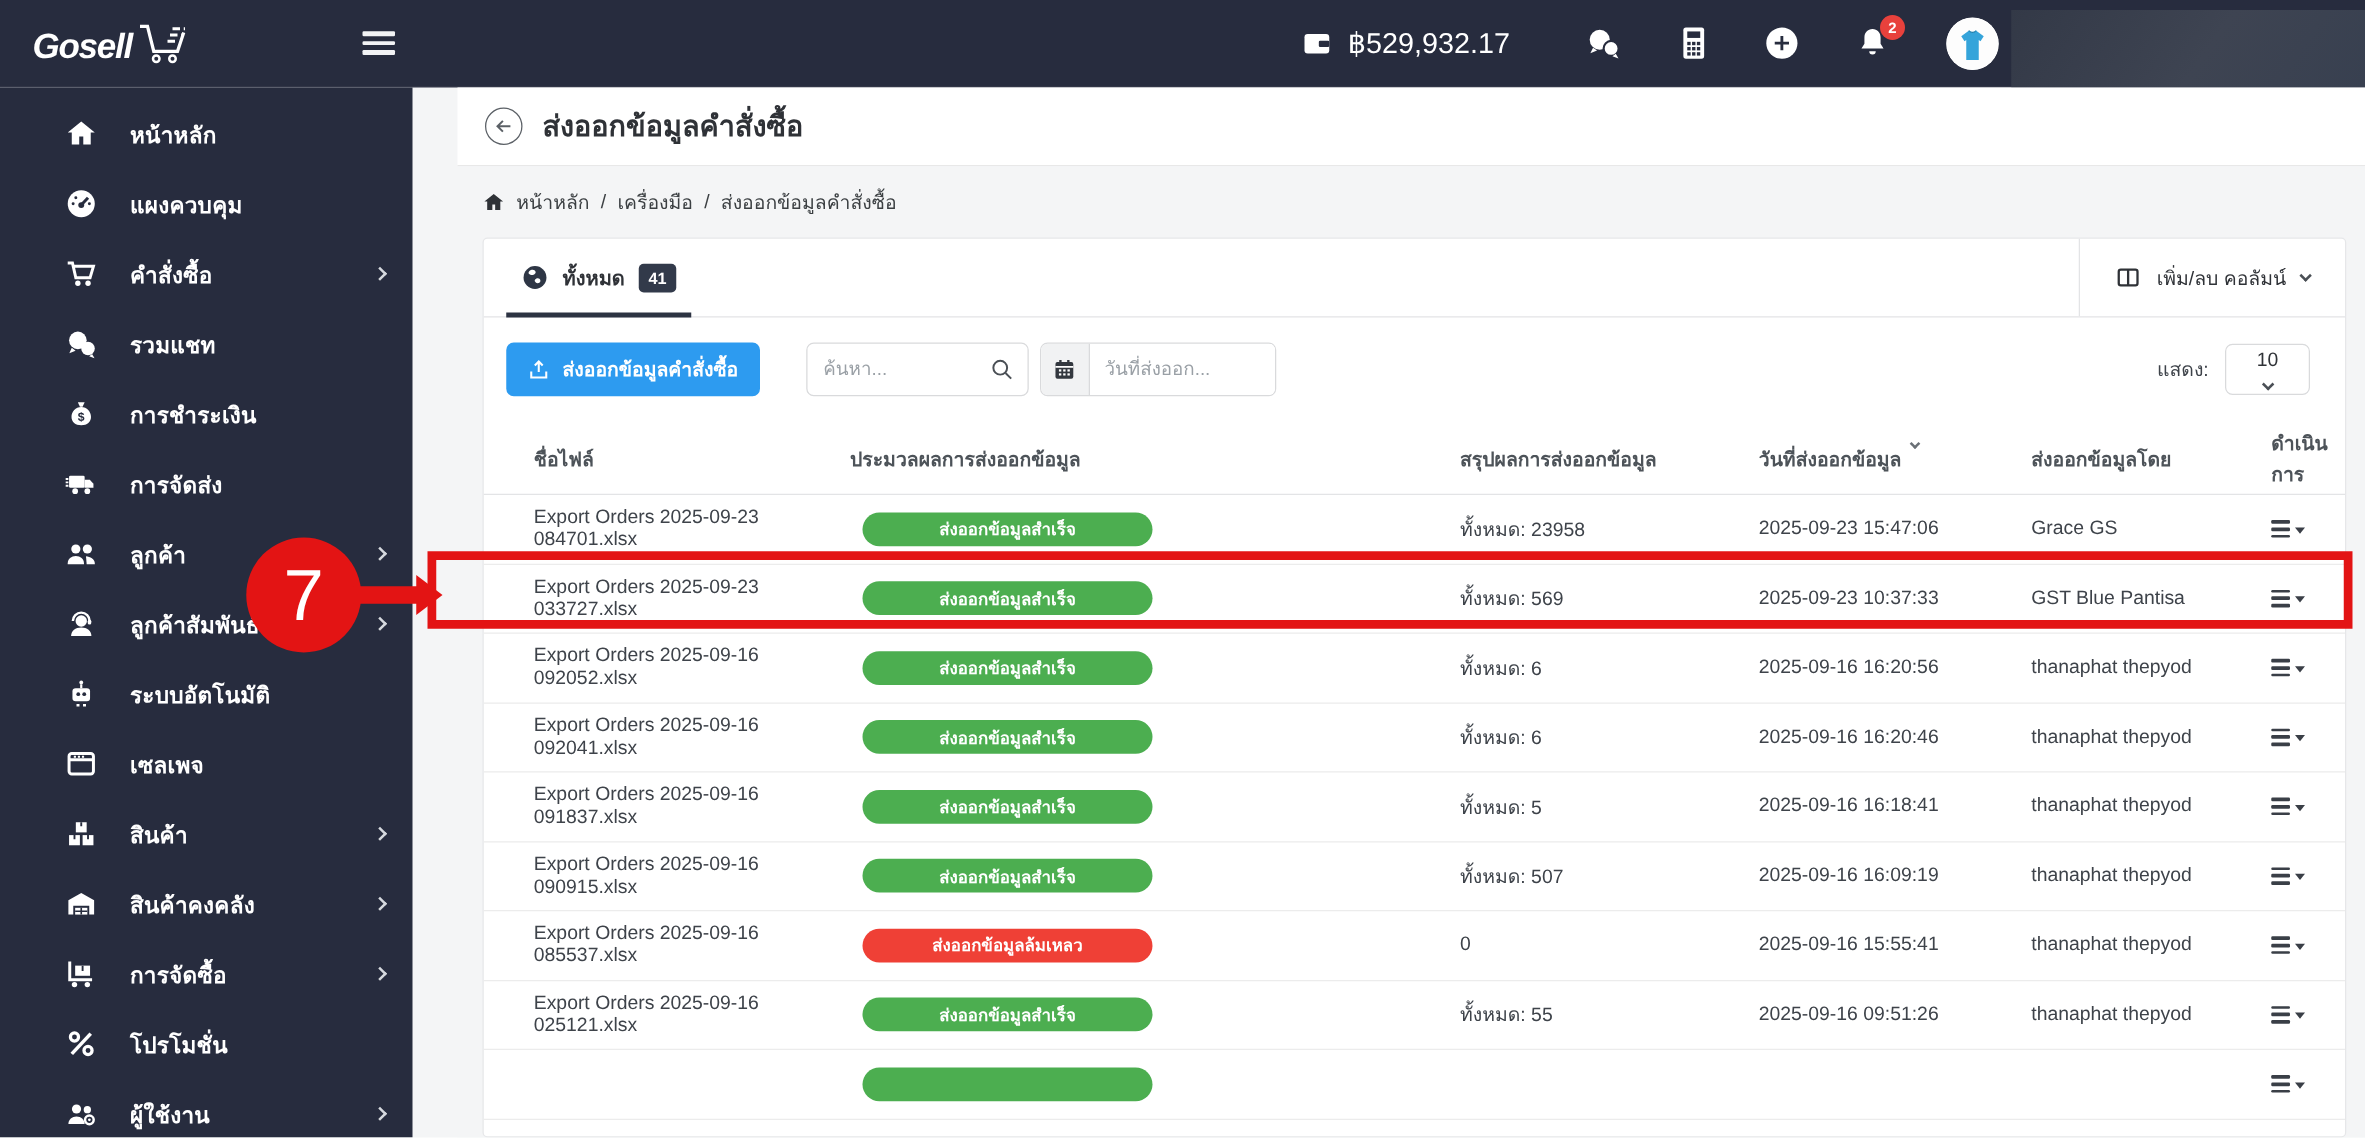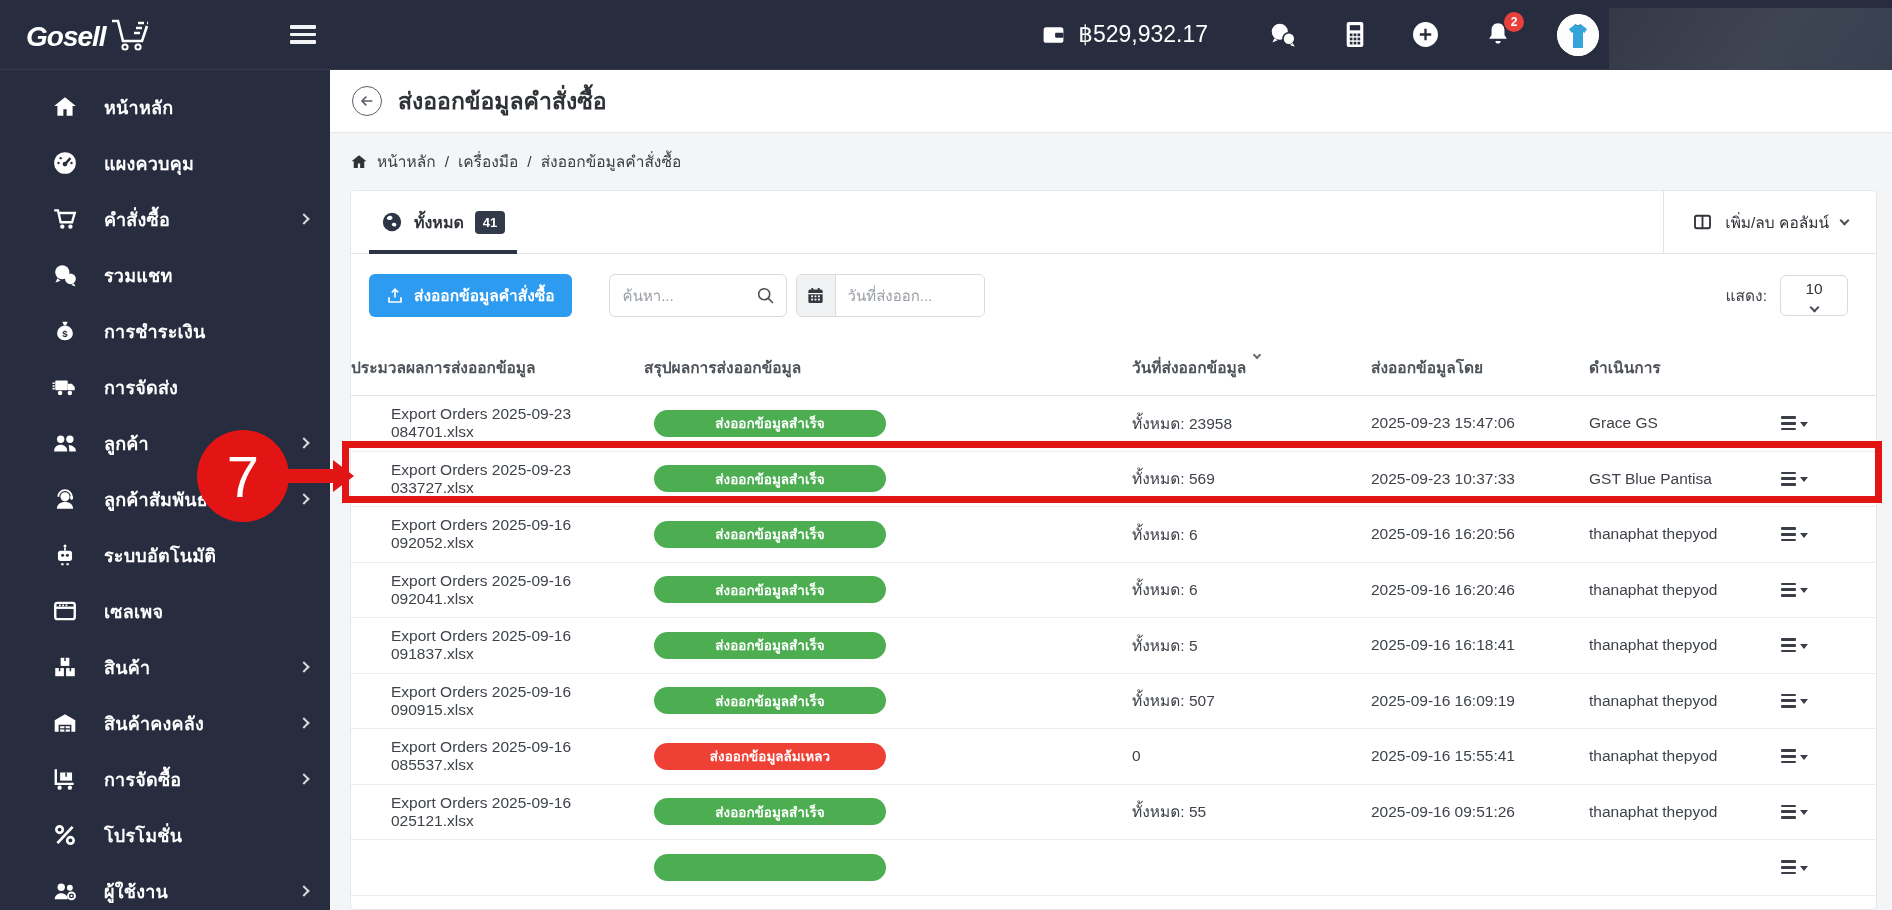--- a/index.html
+++ b/index.html
@@ -22,21 +22,21 @@
   .nav-graybox { width:283px; height:62px; margin-top:8px; align-self:flex-start; background:linear-gradient(125deg,#333947 0%,#3e4452 55%,#384050 100%); }
 
   
   .body-row { display:flex; height:840px; }
   .sidebar { flex:0 0 330px; background:#272c3e; padding-top:9px; }
   .side-item { height:56px; display:flex; align-items:center; padding-left:52px; position:relative; color:#fff; cursor:pointer; }
   .side-item .si { width:26px; flex:0 0 26px; margin-right:26px; }
   .side-label { font-size:18px; font-weight:600; letter-spacing:.2px; }
   .chev { width:8px; height:8px; border-right:2.4px solid #d6d9de; border-bottom:2.4px solid #d6d9de; transform:rotate(-45deg); }
   .side-chev { position:absolute; right:22px; top:24px; }
-  main { flex:1; display:flex; flex-direction:column; min-width:0; }
+  main { flex:1; display:flex; flex-direction:column; min-width:0;margin-left:36px; }
 
   
   .page-head { background:#fff; height:88px; display:flex; align-items:center; gap:16px; padding-left:22px; border-bottom:1px solid #e8e8e8; }
   .back-circle { width:30px; height:30px; border:1.6px solid #5b6066; border-radius:50%; display:flex; align-items:center; justify-content:center; cursor:pointer; flex:0 0 30px; }
   .page-title { font-size:23px; font-weight:600; color:#2f3237; }
   .page-gray { flex:1; background:#f4f5f6; padding:0 15px 0 20px; }
   .breadcrumb { display:flex; align-items:center; gap:9px; padding:16px 0 16px 0; font-size:15.5px; color:#3c4043; }
   .breadcrumb .sep { color:#3c4043; }
 
   
@@ -406,20 +406,21 @@
             <div class="show-wrap">
               <span class="show-label">แสดง:</span>
               <div class="page-size">
                 <span>10</span>
                 <span class="chev"></span>
               </div>
             </div>
           </div>
 
           <div class="trow thead">
+            <div class="c1">ชื่อไฟล์</div>
             <div>ประมวลผลการส่งออกข้อมูล</div>
             <div>สรุปผลการส่งออกข้อมูล</div>
             <div class="hsort">
               <span>วันที่ส่งออกข้อมูล</span>
               <span class="chev"></span>
             </div>
             <div>ส่งออกข้อมูลโดย</div>
             <div>ดำเนินการ</div>
           </div>
 

